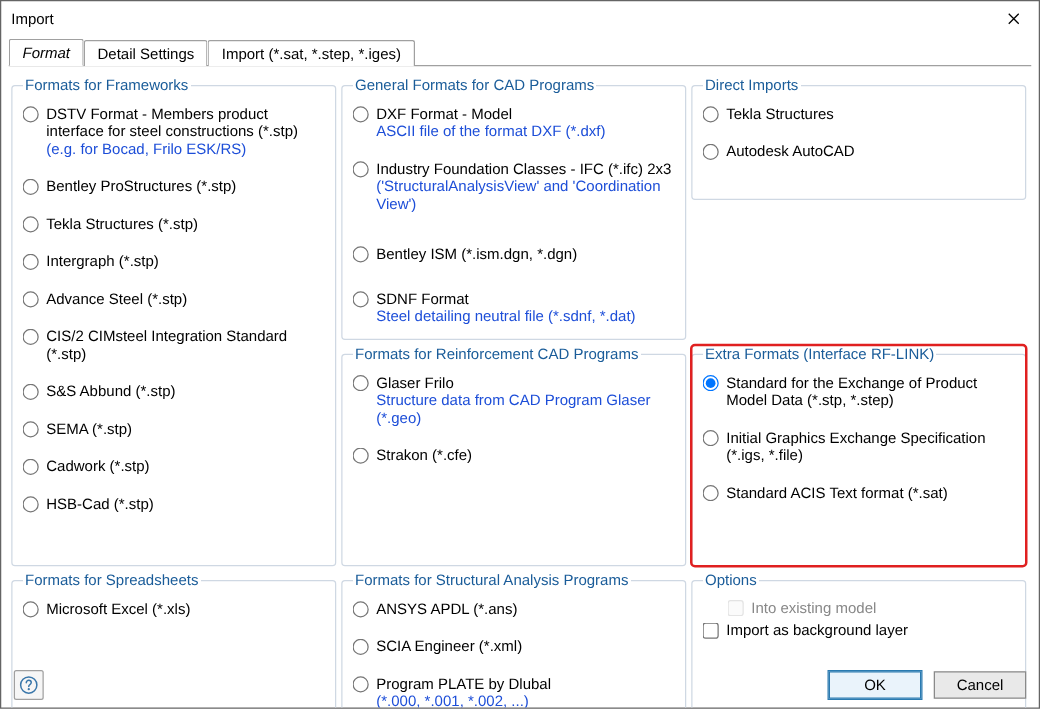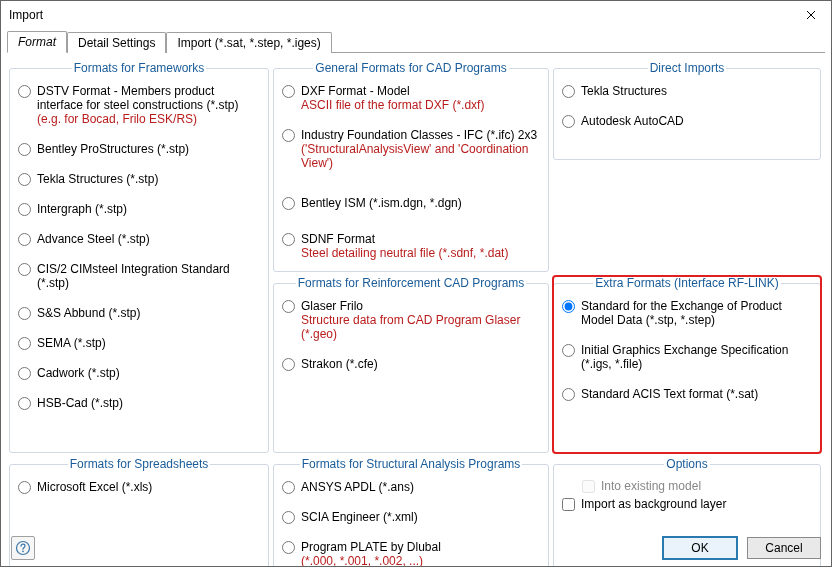--- a/index.html
+++ b/index.html
@@ -80,21 +80,20 @@
     border: 1px solid #cfd8e3;
     border-radius: 3px;
     margin: 0;
     padding: 6px 8px 8px 8px;
     position: relative;
   }
   fieldset.group > legend {
     color: #1a5c99;
     font-size: 12px;
     padding: 0 2px;
-    text-align: center;
   }
   fieldset.highlight {
     outline: 2px solid #e02020;
     outline-offset: -1px;
   }
 
   
   .col1-row1 { grid-column: 1; grid-row: 1 / span 2; }
   .col1-row3 { grid-column: 1; grid-row: 3; }
   .col2-row1 { grid-column: 2; grid-row: 1; }
@@ -113,21 +112,21 @@
   }
   .radio-row input[type=radio] {
     margin: 1px 6px 0 0;
     flex: 0 0 auto;
   }
   .radio-row .lbl {
     display: block;
   }
   .radio-row .sub {
     display: block;
-    color: #b91c1c;
+    color: #1d4ed8;
     padding-left: 0;
   }
 
   .spacer6 { height: 6px; }
   .spacer10 { height: 10px; }
 
   .check-row {
     display: flex;
     align-items: center;
     padding: 2px 0;

